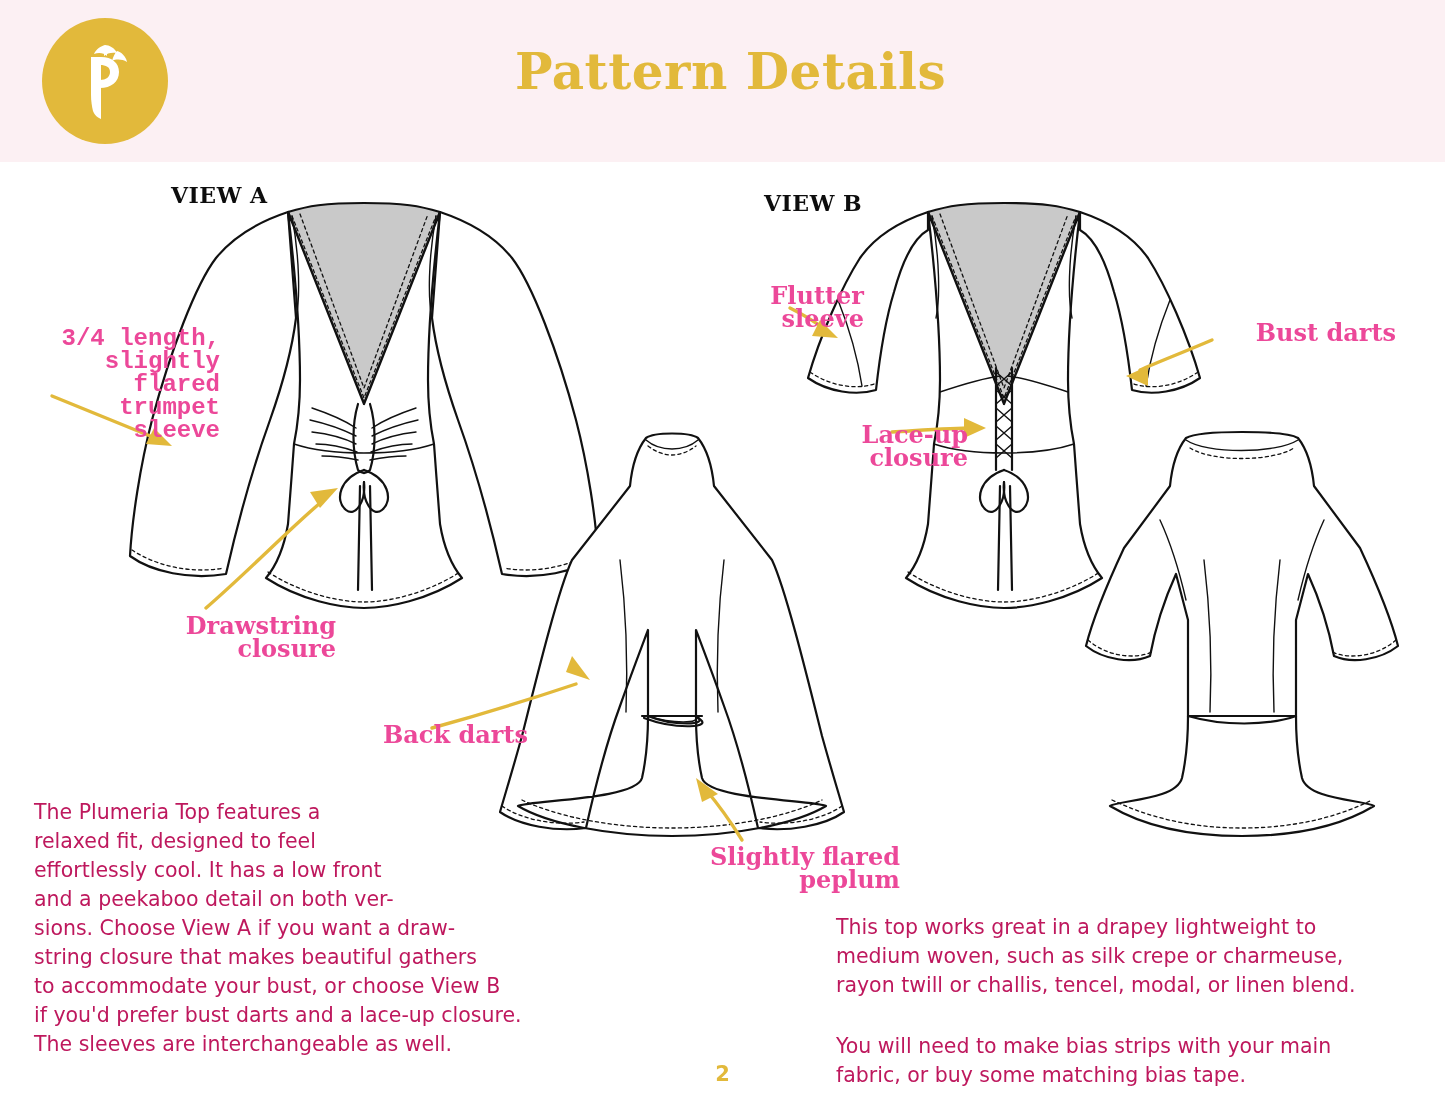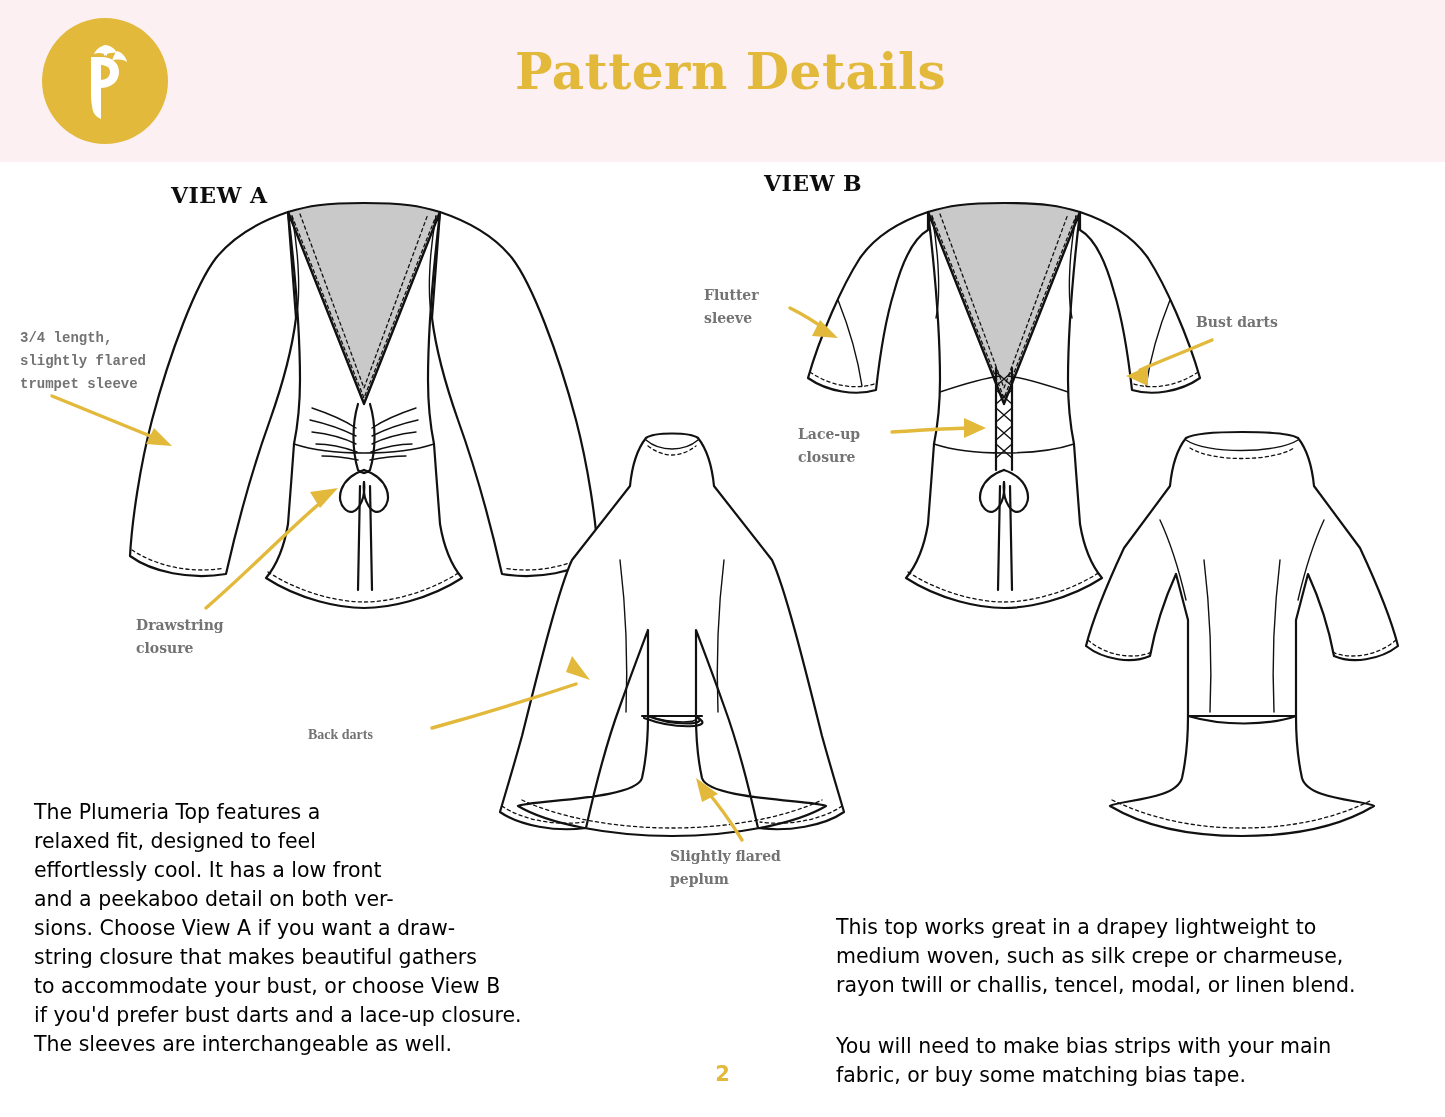--- a/index.html
+++ b/index.html
@@ -46,40 +46,41 @@
     font-weight: bold;
     font-size: 50px;
     color: #e2b93b;
     letter-spacing: 0.5px;
   }
   
   .anno {
     position: absolute;
     font-family: "DejaVu Serif", serif;
     font-weight: bold;
-    font-size: 14px;
+    font-size: 24px;
     line-height: 23px;
-    color: #737373;
+    color: #ec4899;
     white-space: pre-line;
+    text-align: right;
   }
   .view-label {
     position: absolute;
     font-family: "DejaVu Serif", serif;
     font-weight: bold;
     font-size: 22px;
     color: #0d0d0d;
     letter-spacing: 0.5px;
   }
   
   .body-copy {
     position: absolute;
     font-family: "DejaVu Sans", sans-serif;
     font-size: 20.5px;
     line-height: 29px;
-    color: #000000;
+    color: #be185d;
     white-space: pre-line;
   }
   .page-number {
     position: absolute;
     left: 0; top: 1062px;
     width: 1445px;
     text-align: center;
     font-family: "DejaVu Sans", sans-serif;
     font-size: 21px;
     color: #e2b93b;
@@ -260,33 +261,33 @@
 
     <path class="arw" d="M1212 340 C1184 352 1158 362 1140 370"></path>
     <path class="arwf" d="M1126 376 L1148 386 L1148 366 Z"></path>
 
     <path class="arw" d="M742 840 C732 824 718 804 706 790"></path>
     <path class="arwf" d="M696 778 L702 802 L718 794 Z"></path>
   </g>
 </svg>
 
 <div class="view-label" style="left:138px; top:182px;margin-left:33px;">VIEW A</div>
-<div class="view-label" style="left:764px; top:170px;">VIEW B</div>
+<div class="view-label" style="left:764px; top:190px;">VIEW B</div>
 
 <div class="anno" style="left:20px; top:327px; width:200px;font-family:Liberation Mono, monospace;">3/4 length,
 slightly flared
 trumpet sleeve</div>
 <div class="anno" style="left:136px; top:614px; width:200px;">Drawstring
 closure</div>
-<div class="anno" style="left:308px; top:723px; width:220px;font-family:Liberation Serif, serif;">Back darts</div>
+<div class="anno" style="left:308px; top:723px; width:220px;">Back darts</div>
 <div class="anno" style="left:704px; top:284px; width:160px;">Flutter
 sleeve</div>
 <div class="anno" style="left:798px; top:423px; width:170px;">Lace-up
 closure</div>
-<div class="anno" style="left:1196px; top:311px; width:200px;">Bust darts</div>
+<div class="anno" style="left:1196px; top:321px; width:200px;">Bust darts</div>
 <div class="anno" style="left:670px; top:845px; width:230px;">Slightly flared
 peplum</div>
 
 <div class="body-copy" style="left:34px; top:798px; width:580px;">The Plumeria Top features a
 relaxed fit, designed to feel
 effortlessly cool. It has a low front
 and a peekaboo detail on both ver-
 sions. Choose View A if you want a draw-
 string closure that makes beautiful gathers
 to accommodate your bust, or choose View B

